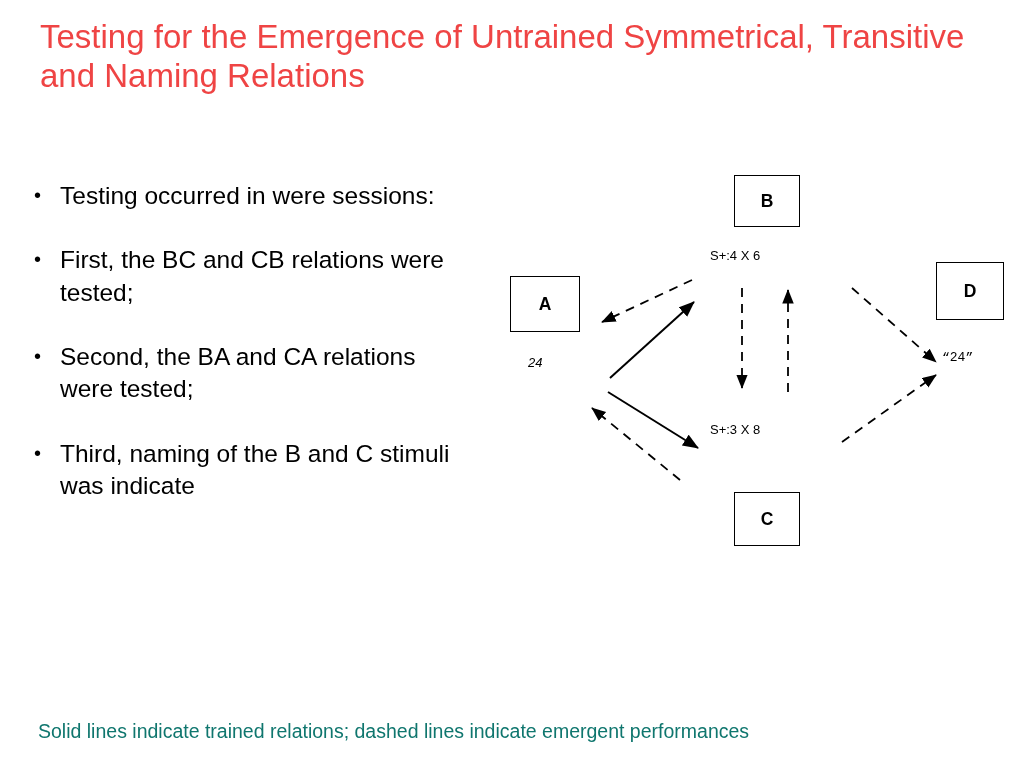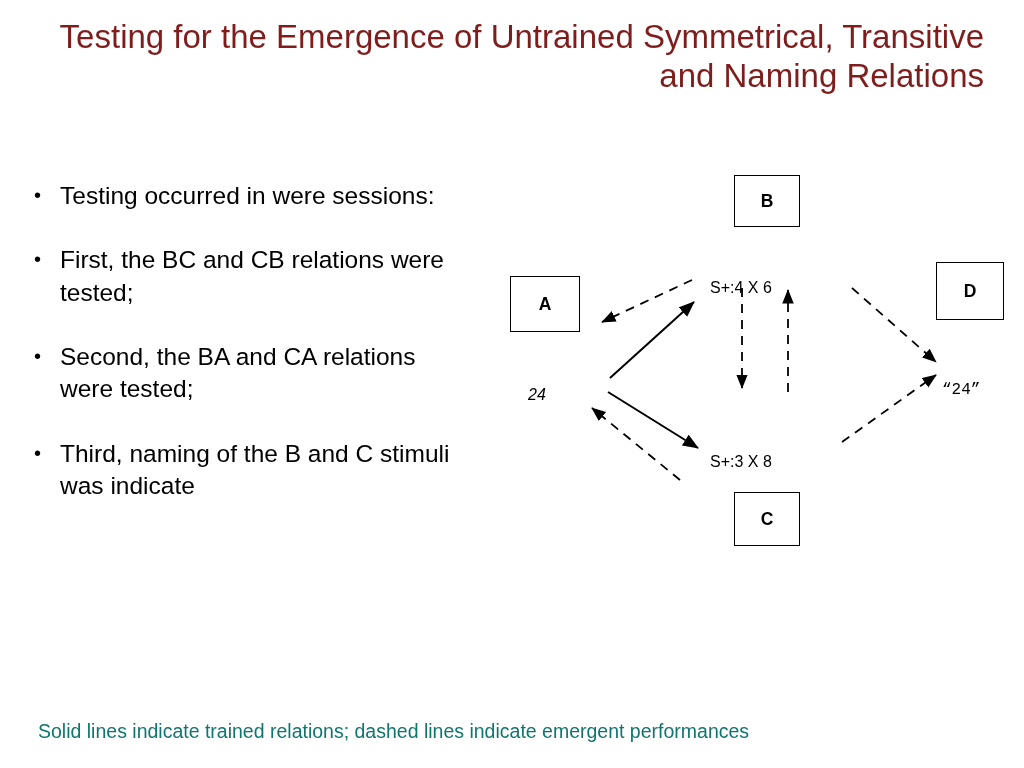--- a/index.html
+++ b/index.html
@@ -15,25 +15,25 @@
     position: relative;
     overflow: hidden;
   }
 
   
   .slide-title {
     position: absolute;
     top: 18px;
     left: 40px;
     width: 944px;
-    text-align: right;
+    text-align: left;
     font-size: 33px;
     line-height: 1.18;
     font-weight: normal;
-    color: #7f1d1d;
+    color: #ef4444;
   }
 
   
   .bullets {
     position: absolute;
     top: 180px;
     left: 34px;
     width: 430px;
   }
   .bullet {
@@ -76,23 +76,22 @@
     background: #fff;
     font-size: 17.5px;
     font-weight: bold;
     display: flex;
     align-items: center;
     justify-content: center;
     box-sizing: border-box;
   }
   .lbl {
     position: absolute;
-    font-size: 16px;
+    font-size: 13px;
     white-space: nowrap;
-    margin-top: 31px;
   }
   .diagram svg {
     position: absolute;
     left: 0;
     top: 0;
     width: 554px;
     height: 420px;
     overflow: visible;
   }
 </style>

